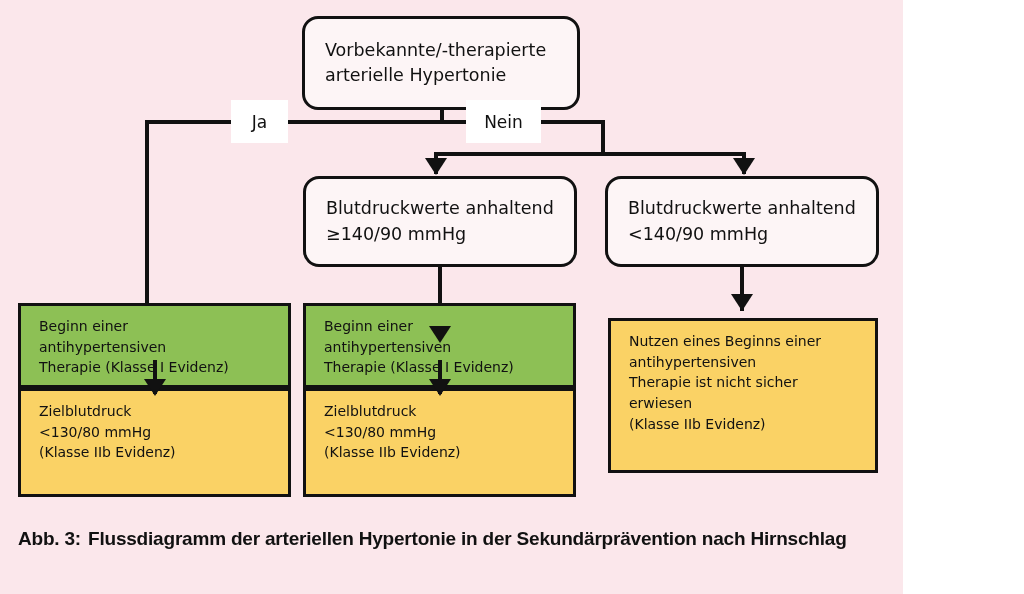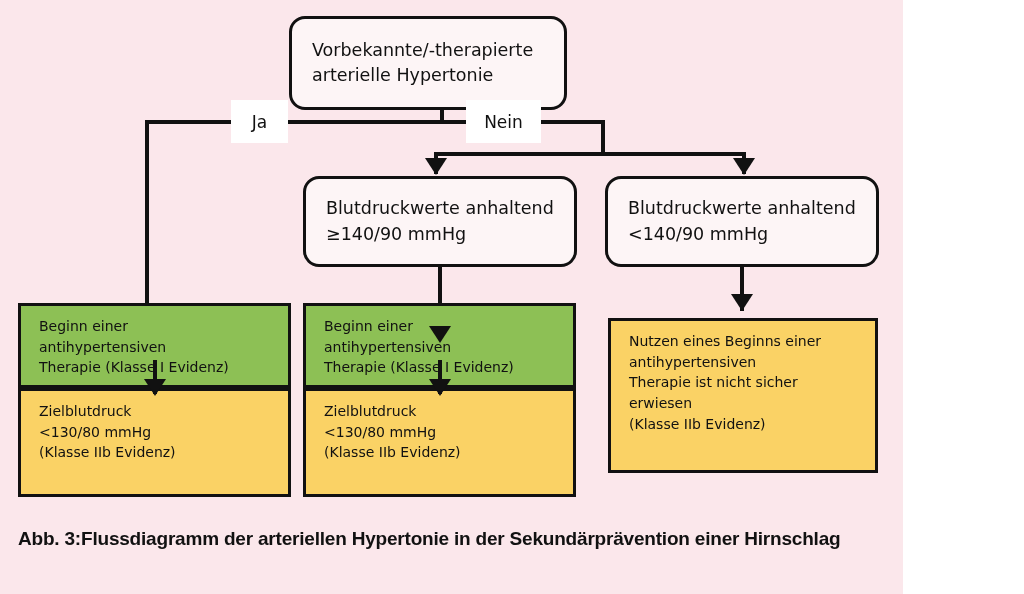--- a/index.html
+++ b/index.html
@@ -85,30 +85,30 @@
     position:absolute;
     left:18px;top:525px;width:830px;
     font-family:"Liberation Sans", sans-serif;
     font-weight:bold;
     font-size:19px;
     line-height:1.45;
     color:#111;
     z-index:9;
     letter-spacing:-0.2px;
   }
-  #caption .fignum{}
+  #caption .fignum{margin-right:7px;}
 </style>
 </head>
 <body>
 
 <div id="page">
 
   <div id="panel"></div>
 
-  <div class="rbox" style="left:289px;top:16px;width:278px;height:94px;">
+  <div class="rbox" style="left:302px;top:16px;width:278px;height:94px;">
     <div class="txt">Vorbekannte/-therapierte
 arterielle Hypertonie</div>
   </div>
 
   <div class="vline" style="left:440px;top:94px;height:28px;"></div>
 
   <div class="hline" style="left:145px;top:120px;width:460px;"></div>
 
   <div class="edgelabel" style="left:231px;top:100px;width:57px;height:43px;">
     <span>Ja</span>
@@ -176,16 +176,16 @@
 
   <div class="sqbox yellow" style="left:608px;top:318px;width:270px;height:155px;">
     <div class="txt">Nutzen eines Beginns einer
 antihypertensiven
 Therapie ist nicht sicher
 erwiesen
 (Klasse IIb Evidenz)</div>
   </div>
 
   <div id="caption">
-    <span class="fignum">Abb. 3:</span><span>Flussdiagramm der arteriellen Hypertonie in der Sekundärprävention einer Hirnschlag</span>
+    <span class="fignum">Abb. 3:</span><span>Flussdiagramm der arteriellen Hypertonie in der Sekundärprävention nach Hirnschlag</span>
   </div>
 
 </div>
 
 </body></html>

